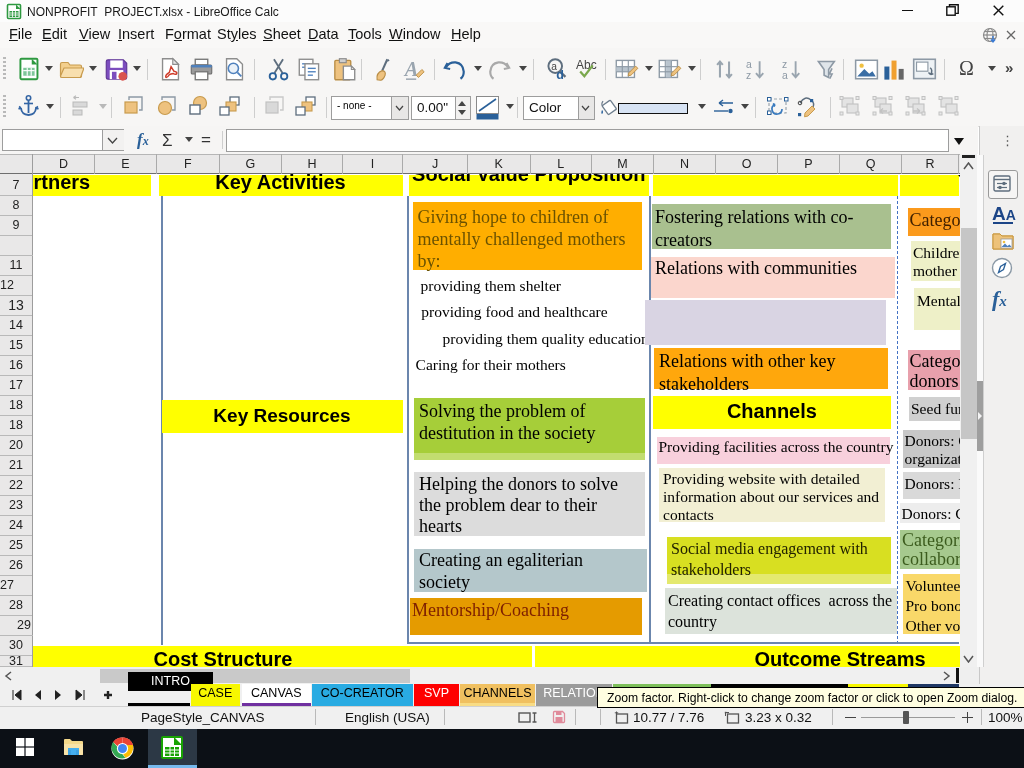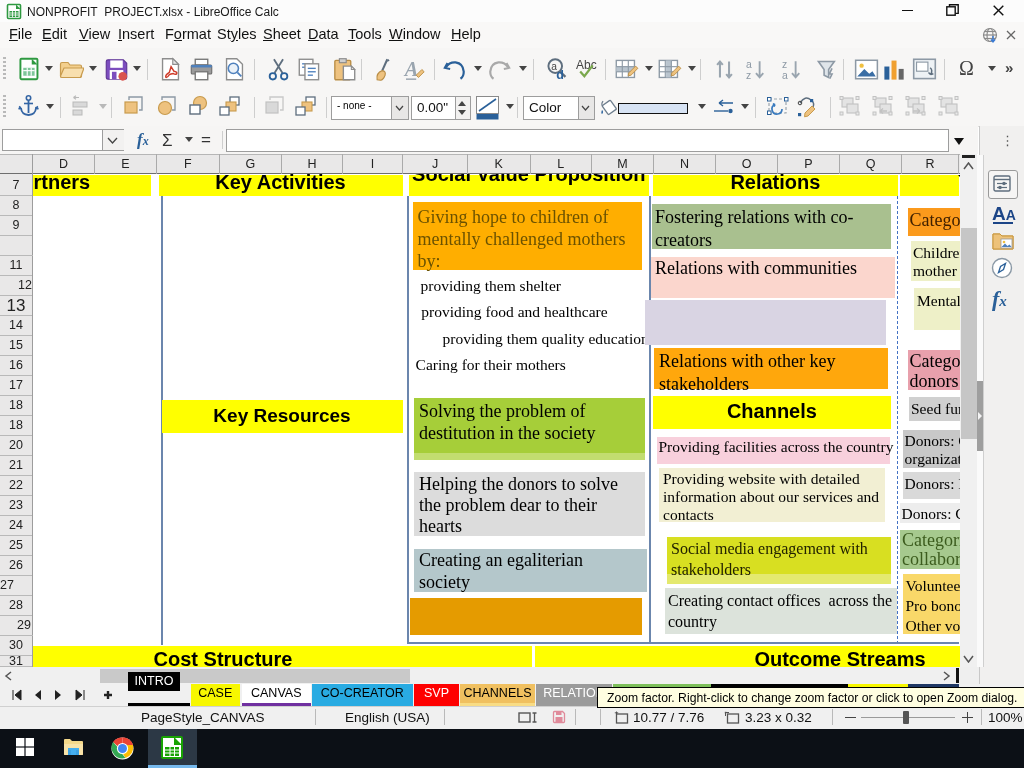--- a/index.html
+++ b/index.html
@@ -421,22 +421,22 @@
 <div class="abs" style="left:902px;top:154px;width:56.799999999999955px;height:20px;border-right:1px solid #aaa;box-sizing:border-box;text-align:center;font-size:12.5px;color:#222;line-height:20px;">R</div>
 </div>
 
 <div id="rowheads">
 <div class="abs" style="left:0;top:174px;width:32.5px;height:492.5px;background:#e9e8e8;border-right:1px solid #9d9d9d;box-sizing:border-box;overflow:hidden;"></div>
 <div class="abs" style="left:0;top:174.5px;width:32px;height:21.5px;border-bottom:1px solid #b9b9b9;box-sizing:border-box;text-align:center;font-size:12.5px;color:#222;line-height:20.5px;overflow:hidden;">7</div>
 <div class="abs" style="left:0;top:196px;width:32px;height:20px;border-bottom:1px solid #b9b9b9;box-sizing:border-box;text-align:center;font-size:12.5px;color:#222;line-height:19px;overflow:hidden;">8</div>
 <div class="abs" style="left:0;top:216px;width:32px;height:20px;border-bottom:1px solid #b9b9b9;box-sizing:border-box;text-align:center;font-size:12.5px;color:#222;line-height:19px;overflow:hidden;">9</div>
 <div class="abs" style="left:0;top:236px;width:32px;height:20px;border-bottom:1px solid #b9b9b9;box-sizing:border-box;text-align:center;font-size:16px;color:#222;line-height:19px;overflow:hidden;padding-left:48px;">10</div>
 <div class="abs" style="left:0;top:256px;width:32px;height:20px;border-bottom:1px solid #b9b9b9;box-sizing:border-box;text-align:center;font-size:12.5px;color:#222;line-height:19px;overflow:hidden;">11</div>
-<div class="abs" style="left:0;top:276px;width:32px;height:20px;border-bottom:1px solid #b9b9b9;box-sizing:border-box;text-align:right;font-size:12.5px;color:#222;line-height:19px;overflow:hidden;">12</div>
-<div class="abs" style="left:0;top:296px;width:32px;height:20px;border-bottom:1px solid #b9b9b9;box-sizing:border-box;text-align:center;font-size:17px;color:#222;line-height:19px;overflow:hidden;">13</div>
+<div class="abs" style="left:0;top:276px;width:32px;height:20px;border-bottom:1px solid #b9b9b9;box-sizing:border-box;text-align:left;font-size:12.5px;color:#222;line-height:19px;overflow:hidden;">12</div>
+<div class="abs" style="left:0;top:296px;width:32px;height:20px;border-bottom:1px solid #b9b9b9;box-sizing:border-box;text-align:center;font-size:14px;color:#222;line-height:19px;overflow:hidden;">13</div>
 <div class="abs" style="left:0;top:316px;width:32px;height:20px;border-bottom:1px solid #b9b9b9;box-sizing:border-box;text-align:center;font-size:12.5px;color:#222;line-height:19px;overflow:hidden;">14</div>
 <div class="abs" style="left:0;top:336px;width:32px;height:20px;border-bottom:1px solid #b9b9b9;box-sizing:border-box;text-align:center;font-size:12.5px;color:#222;line-height:19px;overflow:hidden;">15</div>
 <div class="abs" style="left:0;top:356px;width:32px;height:20px;border-bottom:1px solid #b9b9b9;box-sizing:border-box;text-align:center;font-size:12.5px;color:#222;line-height:19px;overflow:hidden;">16</div>
 <div class="abs" style="left:0;top:376px;width:32px;height:20px;border-bottom:1px solid #b9b9b9;box-sizing:border-box;text-align:center;font-size:12.5px;color:#222;line-height:19px;overflow:hidden;">17</div>
 <div class="abs" style="left:0;top:396px;width:32px;height:20px;border-bottom:1px solid #b9b9b9;box-sizing:border-box;text-align:center;font-size:12.5px;color:#222;line-height:19px;overflow:hidden;">18</div>
 <div class="abs" style="left:0;top:416px;width:32px;height:20px;border-bottom:1px solid #b9b9b9;box-sizing:border-box;text-align:center;font-size:12.5px;color:#222;line-height:19px;overflow:hidden;">18</div>
 <div class="abs" style="left:0;top:436px;width:32px;height:20px;border-bottom:1px solid #b9b9b9;box-sizing:border-box;text-align:center;font-size:12.5px;color:#222;line-height:19px;overflow:hidden;">20</div>
 <div class="abs" style="left:0;top:456px;width:32px;height:20px;border-bottom:1px solid #b9b9b9;box-sizing:border-box;text-align:center;font-size:12.5px;color:#222;line-height:19px;overflow:hidden;">21</div>
 <div class="abs" style="left:0;top:476px;width:32px;height:20px;border-bottom:1px solid #b9b9b9;box-sizing:border-box;text-align:center;font-size:12.5px;color:#222;line-height:19px;overflow:hidden;">22</div>
 <div class="abs" style="left:0;top:496px;width:32px;height:20px;border-bottom:1px solid #b9b9b9;box-sizing:border-box;text-align:center;font-size:12.5px;color:#222;line-height:19px;overflow:hidden;">23</div>
@@ -453,21 +453,20 @@
 <div id="grid" class="abs" style="left:33px;top:174px;width:927px;height:492.5px;background:#fff;overflow:hidden;">
 <div class="abs" style="left:0px;top:0.5px;width:117.5px;height:21.5px;background:#ffff00;"></div>
 <div class="abs" style="left:125.5px;top:0.5px;width:244px;height:21.5px;background:#ffff00;"></div>
 <div class="abs" style="left:375.8px;top:0.5px;width:240.2px;height:21.5px;background:#ffff00;"></div>
 <div class="abs" style="left:620.4px;top:0.5px;width:244.6px;height:21.5px;background:#ffff00;"></div>
 <div class="abs" style="left:866.8px;top:0.5px;width:59.7px;height:21.5px;background:#ffff00;"></div>
 <div class="abs" style="left:924.5px;top:0.5px;width:0;height:0;border-top:5px solid #000;border-left:5px solid transparent;"></div>
 <div class="abs " style="left:0.5px;top:-3.4000000000000057px;font-size:20px;color:#000;white-space:nowrap;font-weight:bold;font-family:'Liberation Sans',sans-serif;">rtners</div>
 <div class="abs " style="left:125.5px;top:-3.4000000000000057px;font-size:20px;color:#000;white-space:nowrap;font-weight:bold;font-family:'Liberation Sans',sans-serif;"><span style="display:inline-block;width:244px;text-align:center;">Key Activities</span></div>
 <div class="abs " style="left:375.8px;top:-11.300000000000011px;font-size:20px;color:#000;white-space:nowrap;font-weight:bold;font-family:'Liberation Sans',sans-serif;"><span style="display:inline-block;width:240px;text-align:center;">Social Value Proposition</span></div>
-<div class="abs " style="left:620.4px;top:-3.4000000000000057px;font-size:20px;color:#000;white-space:nowrap;font-weight:bold;font-family:'Liberation Sans',sans-serif;"><span style="display:inline-block;width:244px;text-align:center;">Relations</span></div>
 <div class="abs" style="left:128px;top:22px;width:1.5px;height:449px;background:#6b86ad;"></div>
 <div class="abs" style="left:374.3px;top:22px;width:1.6px;height:448px;background:#6b86ad;"></div>
 <div class="abs" style="left:616.3px;top:22px;width:1.6px;height:448px;background:#6b86ad;"></div>
 <div class="abs" style="left:864.3px;top:22px;width:0px;height:448px;background:transparent;border-left:1.6px dashed #4472c4;"></div>
 <div class="abs" style="left:374.3px;top:468.29999999999995px;width:552.2px;height:2px;background:#6b86ad;"></div>
 <div class="abs" style="left:128.5px;top:226px;width:241px;height:32.5px;background:#ffff00;"></div>
 <div class="abs " style="left:128.5px;top:231px;font-size:19px;color:#000;white-space:nowrap;font-weight:bold;font-family:'Liberation Sans',sans-serif;"><span style="display:inline-block;width:241px;text-align:center;">Key Resources</span></div>
 <div class="abs" style="left:620.4px;top:222px;width:237.6px;height:33px;background:#ffff00;"></div>
 <div class="abs " style="left:620.4px;top:226px;font-size:20px;color:#000;white-space:nowrap;font-weight:bold;font-family:'Liberation Sans',sans-serif;"><span style="display:inline-block;width:237px;text-align:center;">Channels</span></div>
 <div class="abs" style="left:0px;top:472px;width:498.5px;height:21px;background:#ffff00;"></div>
@@ -481,20 +480,21 @@
 <div class="abs serif" style="left:377.5px;top:155.5px;font-size:15.5px;color:#000;white-space:nowrap;margin-left:32px;">providing them quality education</div>
 <div class="abs serif" style="left:382.6px;top:181.5px;font-size:15.5px;color:#000;white-space:nowrap;">Caring for their mothers</div>
 <div class="abs" style="left:380.9px;top:224.3px;width:230.8px;height:54.7px;background:#a6ce39;"></div>
 <div class="abs" style="left:380.9px;top:279px;width:230.8px;height:6.7px;background:#c2dd70;"></div>
 <div class="abs serif" style="left:386px;top:225.5px;font-size:18px;color:#000;white-space:nowrap;line-height:22.5px;">Solving the problem of<br>destitution in the society</div>
 <div class="abs" style="left:381px;top:298px;width:231px;height:64px;background:#dcdcdc;"></div>
 <div class="abs serif" style="left:386px;top:299.5px;font-size:18px;color:#000;white-space:nowrap;line-height:21.2px;">Helping the donors to solve<br>the problem dear to their<br>hearts</div>
 <div class="abs" style="left:381px;top:374.70000000000005px;width:233.4px;height:43.8px;background:#b4c7cb;"></div>
 <div class="abs serif" style="left:386px;top:376px;font-size:18px;color:#000;white-space:nowrap;line-height:21.5px;">Creating an egaliterian<br>society</div>
 <div class="abs" style="left:377px;top:423.5px;width:232.4px;height:37.5px;background:#e59b00;"></div>
+<div class="abs serif" style="left:379px;top:426px;font-size:18px;color:#7f2100;white-space:nowrap;">Mentorship/Coaching</div>
 <div class="abs" style="left:619px;top:30px;width:239px;height:44.6px;background:#a9c08f;"></div>
 <div class="abs serif" style="left:622px;top:31.5px;font-size:18px;color:#000;white-space:nowrap;line-height:23px;">Fostering relations with co-<br>creators</div>
 <div class="abs" style="left:618.2px;top:82.60000000000002px;width:244px;height:41.7px;background:#fbd6cd;"></div>
 <div class="abs serif" style="left:622px;top:84px;font-size:18px;color:#000;white-space:nowrap;">Relations with communities</div>
 <div class="abs" style="left:612.3px;top:125.60000000000002px;width:240.5px;height:45.2px;background:#d9d4e3;"></div>
 <div class="abs" style="left:620.8px;top:174px;width:234.6px;height:41.4px;background:#ffa70c;"></div>
 <div class="abs serif" style="left:626px;top:175.5px;font-size:18px;color:#000;white-space:nowrap;line-height:23px;">Relations with other key<br>stakeholders</div>
 <div class="abs" style="left:623.5px;top:262.5px;width:233.5px;height:27.2px;background:#f8d0dc;"></div>
 <div class="abs serif" style="left:625.5px;top:263.5px;font-size:15.5px;color:#000;white-space:nowrap;">Providing facilities across the country</div>
 <div class="abs" style="left:626.3px;top:294px;width:226.2px;height:54.3px;background:#f2efd3;"></div>
@@ -552,21 +552,21 @@
 
 <div id="tabs">
 <div class="abs" style="left:0;top:684px;width:1024px;height:21.5px;background:#f0f0f0;"></div>
 <svg class="abs" style="left:12px;top:689px" width="105" height="12" viewBox="0 0 105 12">
 <path d="M1 1 V11 M9 1 L3 6 L9 11 Z" fill="#222" stroke="#222" stroke-width="1"></path>
 <path d="M29 1 L23 6 L29 11 Z" fill="#222"></path>
 <path d="M43 1 L49 6 L43 11 Z" fill="#222"></path>
 <path d="M64 1 L70 6 L64 11 Z M72 1 V11" fill="#222" stroke="#222" stroke-width="1"></path>
 <path d="M96 2 V10 M92 6 H100" stroke="#222" stroke-width="2.4"></path>
 </svg>
-<div class="abs" style="left:128px;top:672px;width:52px;height:18.5px;background:#000;color:#fff;font-size:12.5px;text-align:center;line-height:19px;">INTRO</div>
+<div class="abs" style="left:128px;top:672px;width:85px;height:18.5px;background:#000;color:#fff;font-size:12.5px;text-align:center;line-height:19px;">INTRO</div>
 <div class="abs" style="left:128px;top:702.5px;width:61.5px;height:3px;background:#000;"></div>
 <div class="abs" style="left:190.5px;top:684px;width:49.5px;height:18.5px;background:#f7f700;color:#000;font-size:12.5px;text-align:center;line-height:19px;">CASE</div>
 <div class="abs" style="left:190.5px;top:702.5px;width:49.5px;height:3px;background:#f7f700;"></div>
 <div class="abs" style="left:242px;top:684px;width:68.5px;height:18.5px;background:#fff;color:#000;font-size:12.5px;text-align:center;line-height:19px;">CANVAS</div>
 <div class="abs" style="left:242px;top:702.5px;width:68.5px;height:3px;background:#7030a0;"></div>
 <div class="abs" style="left:311.5px;top:684px;width:101.5px;height:18.5px;background:#29abe2;color:#000;font-size:12.5px;text-align:center;line-height:19px;">CO-CREATOR</div>
 <div class="abs" style="left:311.5px;top:702.5px;width:101.5px;height:3px;background:#29abe2;"></div>
 <div class="abs" style="left:414px;top:684px;width:45px;height:18.5px;background:#fe0000;color:#fff;font-size:12.5px;text-align:center;line-height:19px;">SVP</div>
 <div class="abs" style="left:414px;top:702.5px;width:45px;height:3px;background:#fe0000;"></div>
 <div class="abs" style="left:460px;top:684px;width:75px;height:18.5px;background:#f0c060;color:#000;font-size:12.5px;text-align:center;line-height:19px;">CHANNELS</div>

